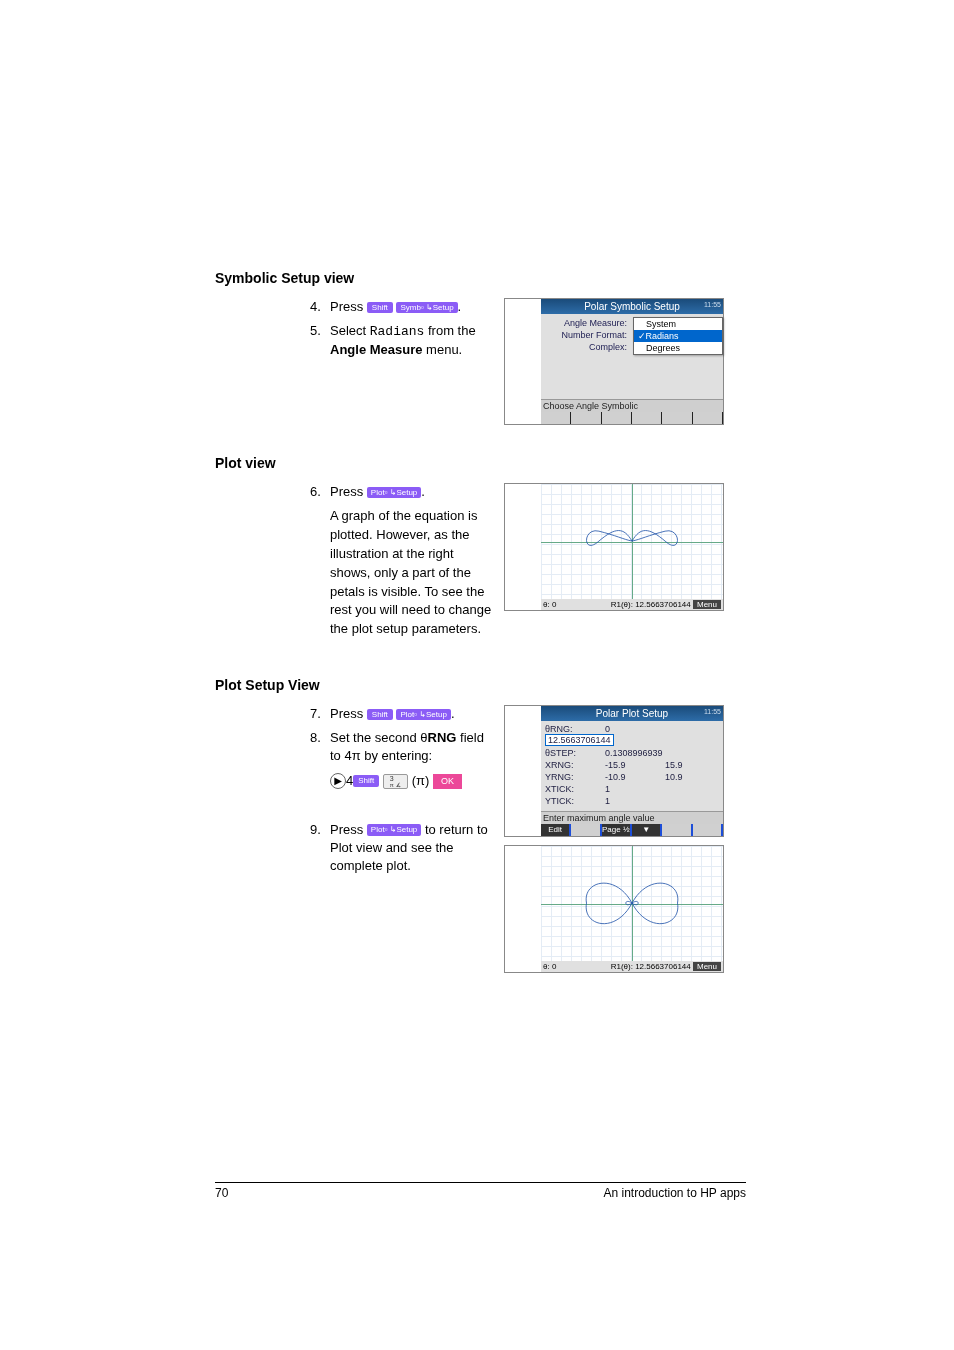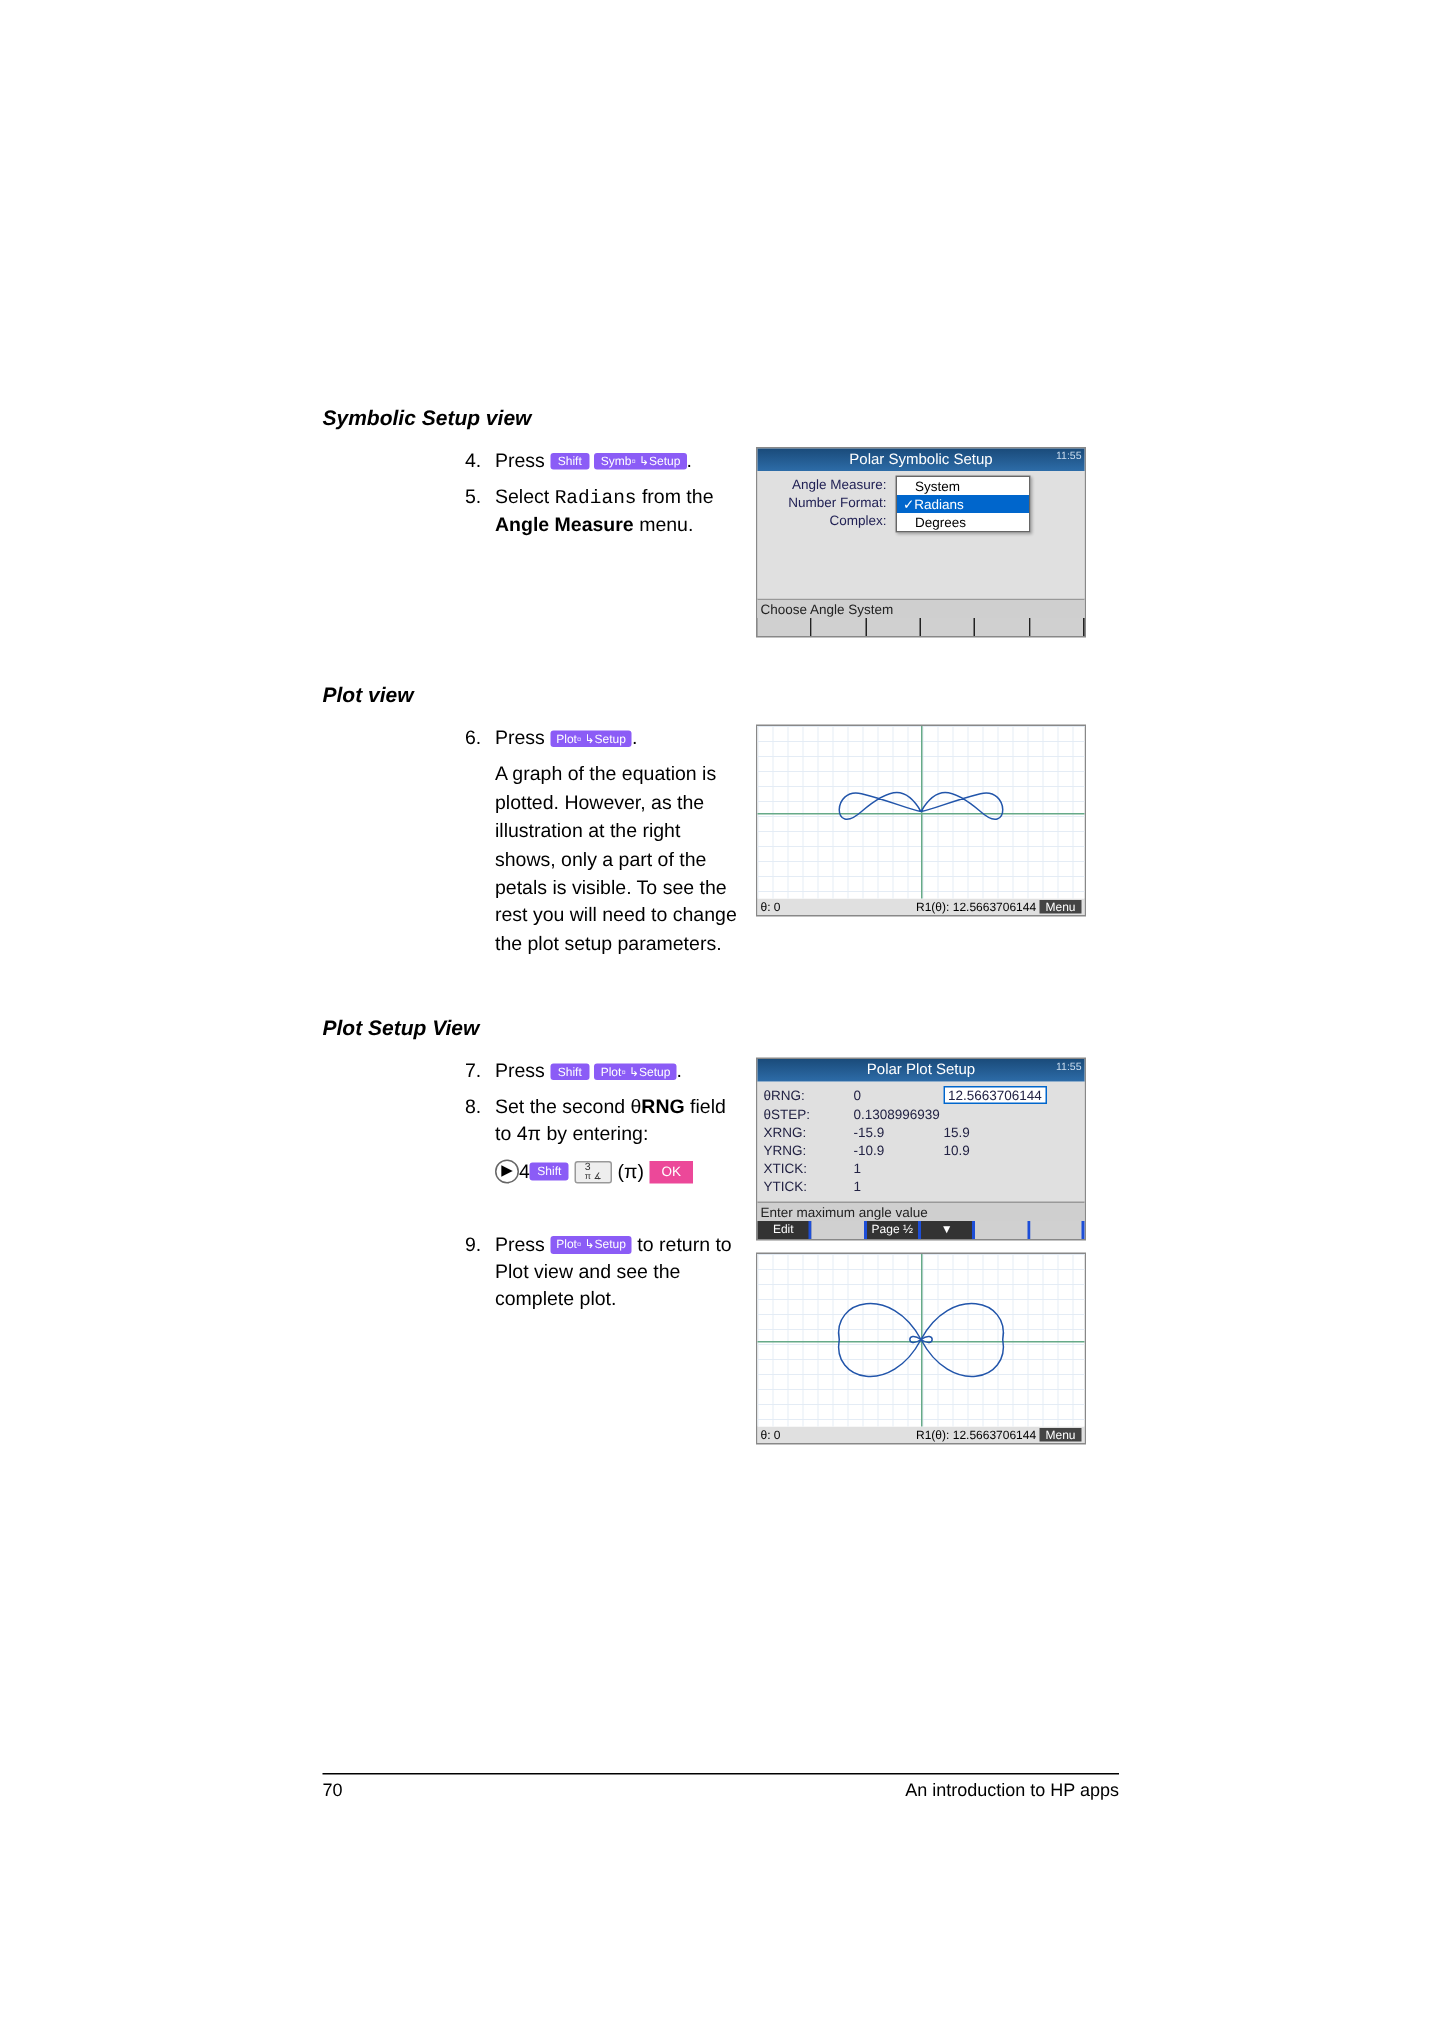--- a/index.html
+++ b/index.html
@@ -11,21 +11,20 @@
     color: #000;
     position: relative;
     padding: 270px 208px 0 215px;
     font-size: 13px;
   }
   .section-heading {
     font-weight: bold;
     font-size: 14px;
     margin-bottom: 12px;
     color: #000;
-    font-style: italic;
   }
   .content-row {
     display: flex;
     align-items: flex-start;
     margin-bottom: 30px;
   }
   .left-col {
     width: 281px;
     flex-shrink: 0;
     padding-left: 95px;
@@ -82,20 +81,21 @@
     vertical-align: middle;
   }
   .mono { font-family: 'Courier New', monospace; }
   .bold { font-weight: bold; margin-top: 14px; }
   .screenshot {
     border: 1px solid #888;
     background: #fff;
     font-size: 9px;
     width: 220px;
     margin-left: 8px;
+    padding-left: 36px;
   }
   .titlebar {
     background: linear-gradient(#1a4b7a, #2d6ca8);
     color: #fff;
     text-align: center;
     padding: 2px 0;
     position: relative;
     font-size: 10px;
   }
   .titlebar .time {
@@ -258,21 +258,21 @@
       <div class="sym-body">
         <div class="sym-row"><span class="sym-label">Angle Measure:</span></div>
         <div class="sym-row"><span class="sym-label">Number Format:</span></div>
         <div class="sym-row"><span class="sym-label">Complex:</span></div>
         <div class="dropdown">
           <div class="dd-item" style="padding-left:12px">System</div>
           <div class="dd-item sel"><span>✓</span><span>Radians</span></div>
           <div class="dd-item" style="padding-left:12px">Degrees</div>
         </div>
       </div>
-      <div class="statusbar">Choose Angle System</div>
+      <div class="statusbar">Choose Angle Symbolic</div>
       <div class="softkeys">
           <div></div>
           <div></div>
           <div></div>
           <div></div>
           <div></div>
           <div></div>
         </div>
     </div>
   </div>

